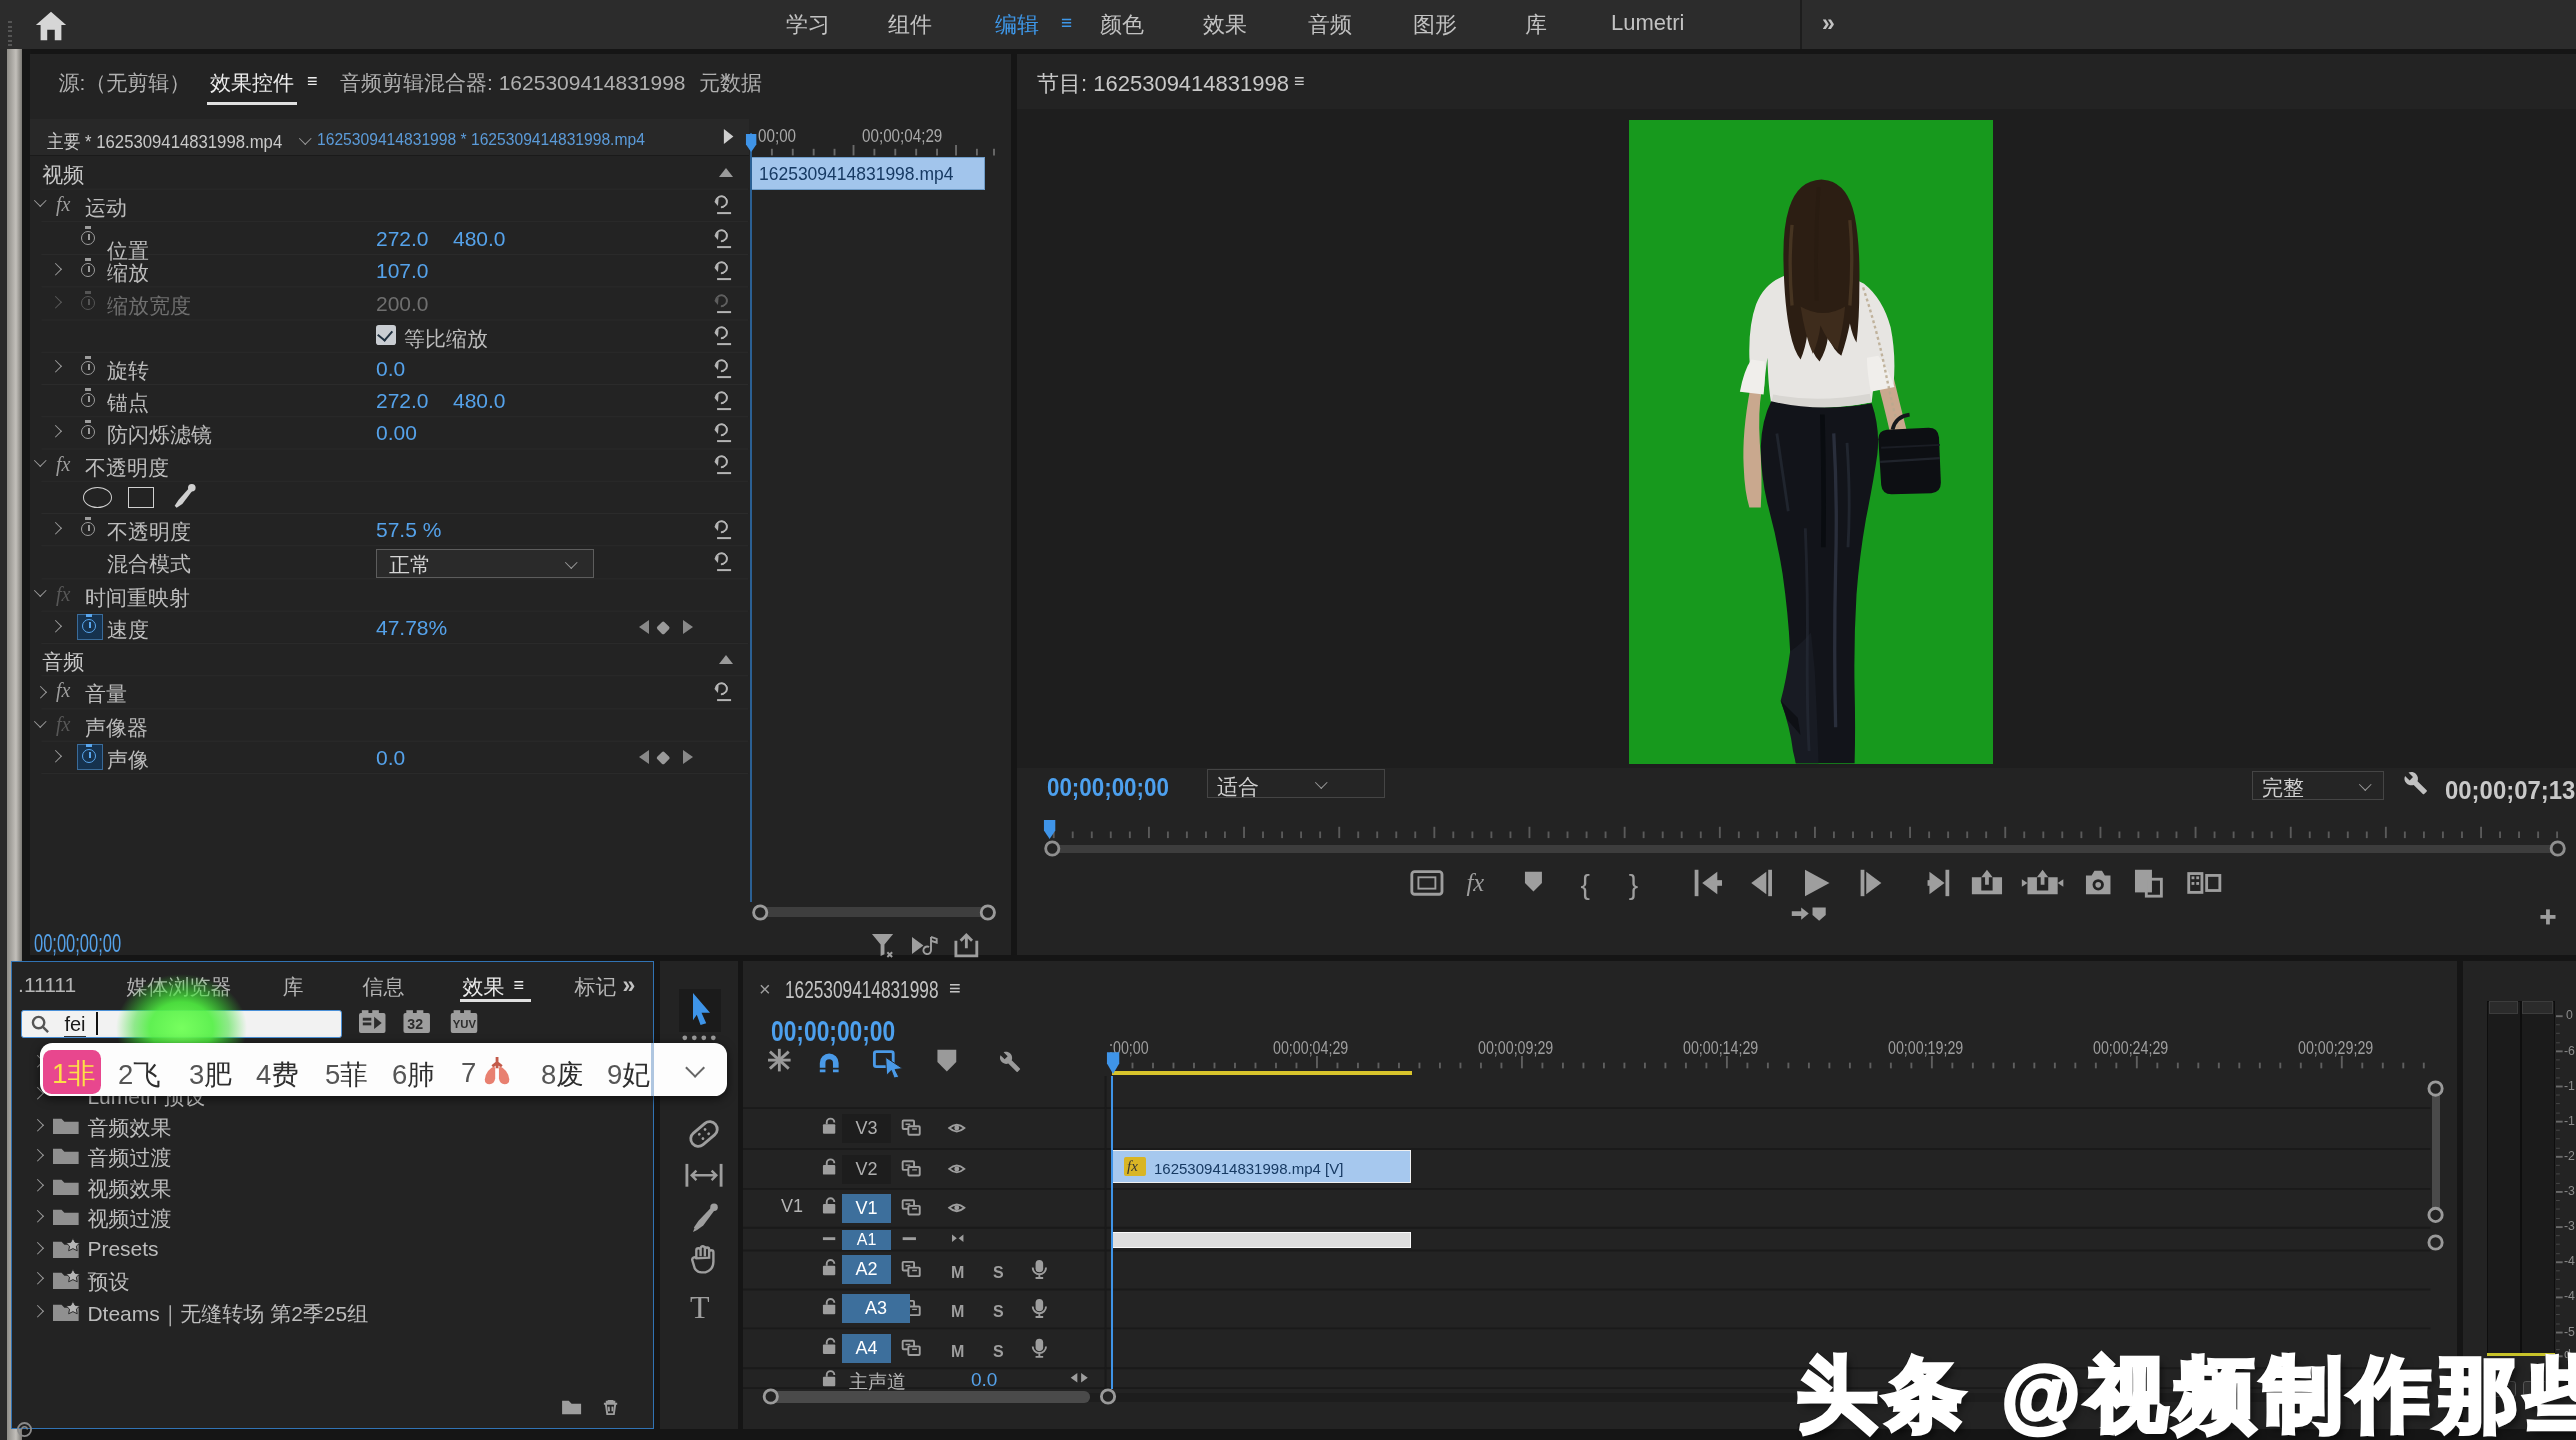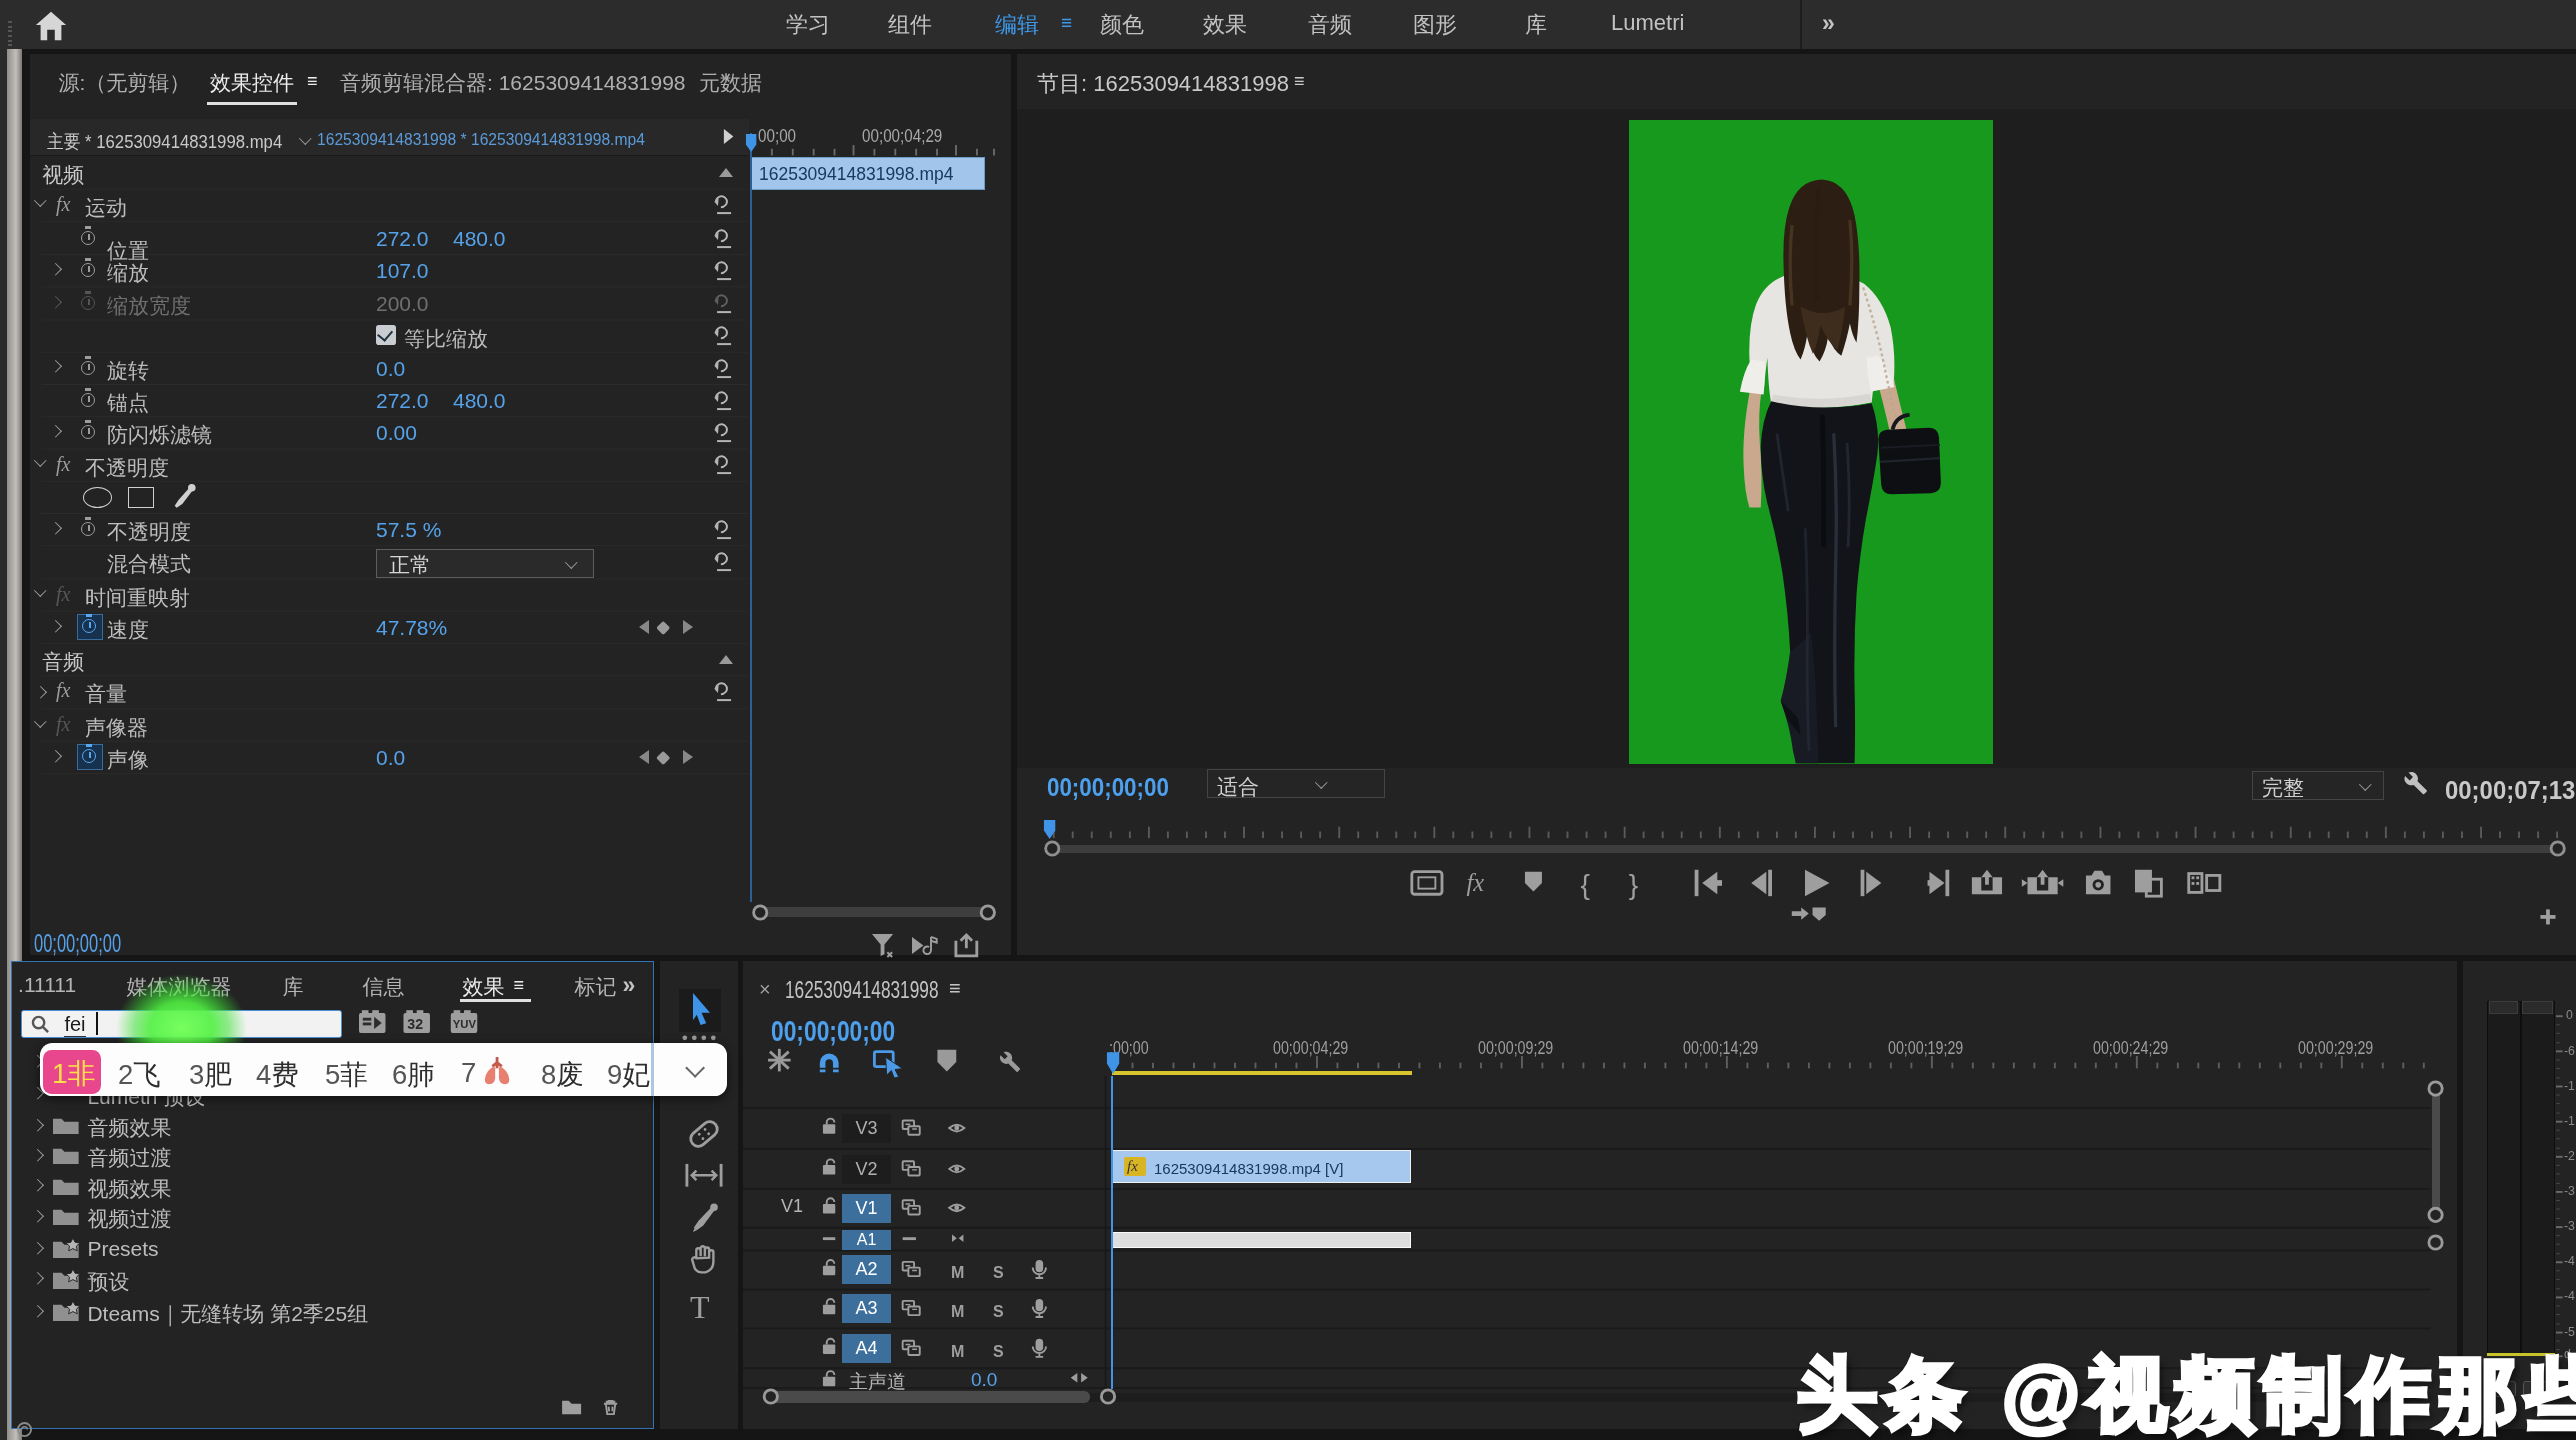--- a/index.html
+++ b/index.html
@@ -726,21 +726,21 @@
         <use href="#mi" x="305" y="398"></use>
    <use href="#lk" x="84" y="432"></use>
    <path d="M352 434 l-7 5 l7 5 Z M356 434 l7 5 l-7 5 Z" fill="#9e9e9e"></path>
   </svg>
   <div class="t" style="left:38px;top:235px;font-size:18px;color:#b5b5b5">V1</div>
   <div class="abs" style="left:99px;top:153px;width:49px;height:28.5px;background:#1d1d1d;color:#b0b0b0;font-size:18px;text-align:center;line-height:28.5px">V3</div>
   <div class="abs" style="left:99px;top:194px;width:49px;height:28.5px;background:#1d1d1d;color:#b0b0b0;font-size:18px;text-align:center;line-height:28.5px">V2</div>
   <div class="abs" style="left:99px;top:233px;width:49px;height:28.5px;background:#3d6f9c;color:#fff;font-size:18px;text-align:center;line-height:28.5px">V1</div>
   <div class="abs" style="left:99px;top:269px;width:49px;height:20px;background:#3d6f9c;color:#fff;font-size:16px;text-align:center;line-height:20px">A1</div>
   <div class="abs" style="left:99px;top:294px;width:49px;height:28.5px;background:#3d6f9c;color:#fff;font-size:18px;text-align:center;line-height:28.5px">A2</div>
-  <div class="abs" style="left:99px;top:333px;width:49px;height:28.5px;background:#3d6f9c;color:#fff;font-size:18px;text-align:center;line-height:28.5px">A3</div>
+  <div class="abs" style="left:99px;top:333px;width:68px;height:28.5px;background:#3d6f9c;color:#fff;font-size:18px;text-align:center;line-height:28.5px">A3</div>
   <div class="abs" style="left:99px;top:373px;width:49px;height:28.5px;background:#3d6f9c;color:#fff;font-size:18px;text-align:center;line-height:28.5px">A4</div>
   <div class="t" style="left:106px;top:408px;font-size:19px;color:#b5b5b5">主声道</div>
   <div class="t blue" style="left:228px;top:408px;font-size:19px">0.0</div>
   <div class="t" style="left:208px;top:303px;font-size:16px;color:#9e9e9e;font-weight:bold">M</div>
   <div class="t" style="left:250px;top:303px;font-size:16px;color:#9e9e9e;font-weight:bold">S</div>
   <div class="t" style="left:208px;top:342px;font-size:16px;color:#9e9e9e;font-weight:bold">M</div>
   <div class="t" style="left:250px;top:342px;font-size:16px;color:#9e9e9e;font-weight:bold">S</div>
   <div class="t" style="left:208px;top:382px;font-size:16px;color:#9e9e9e;font-weight:bold">M</div>
   <div class="t" style="left:250px;top:382px;font-size:16px;color:#9e9e9e;font-weight:bold">S</div>
  </div>

